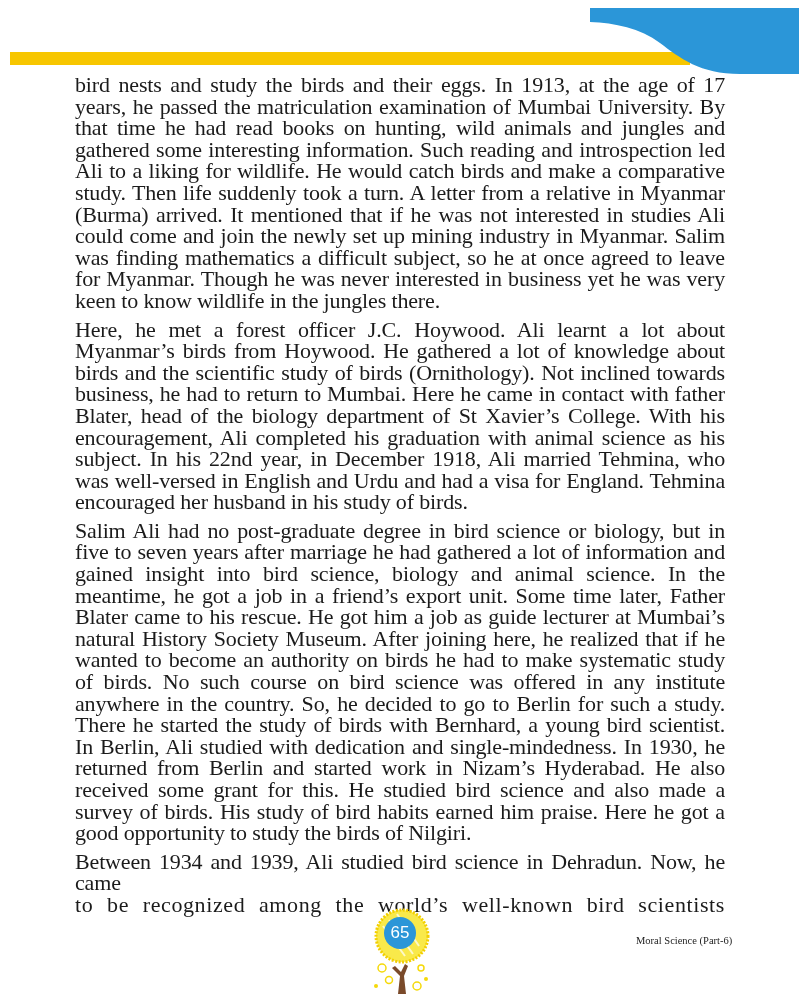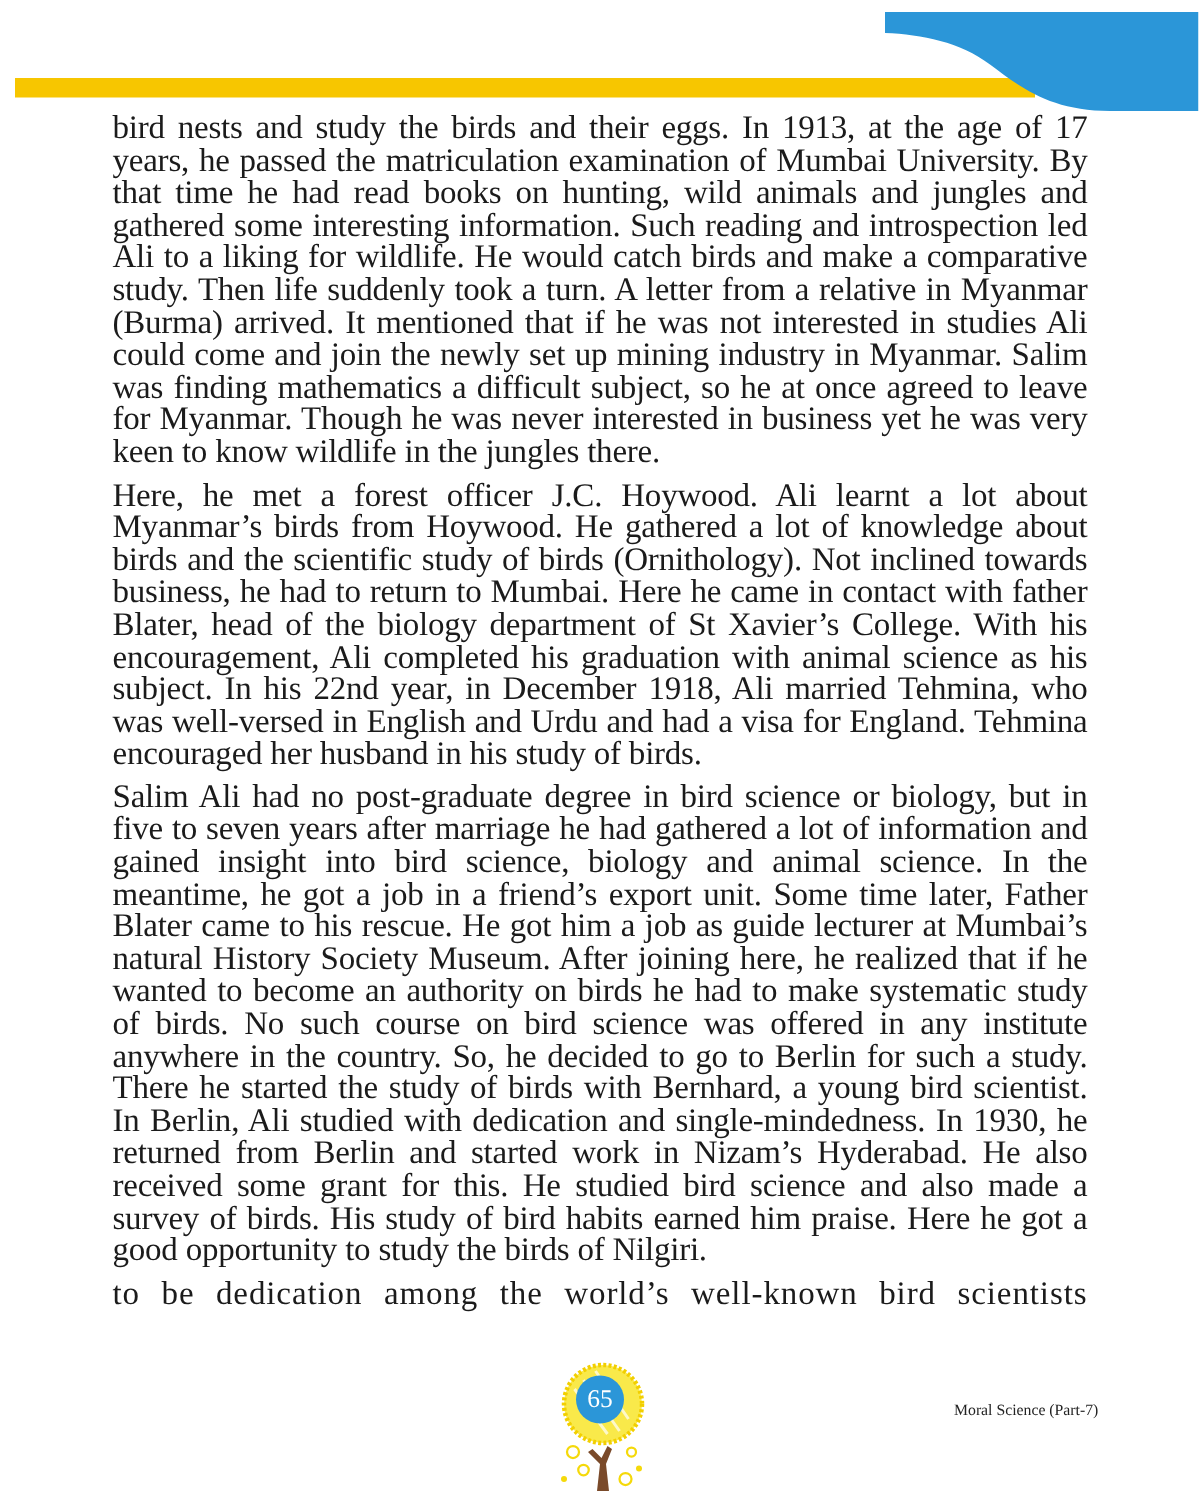--- a/index.html
+++ b/index.html
@@ -15,52 +15,53 @@
     color: #1b1b1b; text-align: justify; letter-spacing: -0.15px;
   }
   .content p { margin: 0 0 7px 0; }
   .last-line {
     text-align: justify; text-align-last: justify; margin: 0; letter-spacing: 0.6px;
   }
   .logo { position: absolute; left: 365px; top: 906px; width: 75px; height: 88px; }
   .page-num {
     position: absolute; left: 384px; top: 917px; width: 32px; height: 32px;
     text-align: center; line-height: 32px; color: #ffffff;
-    font-family: Liberation Serif, serif; font-size: 17px;
+    font-family: Liberation Sans, sans-serif; font-size: 17px;
   }
   .book-title {
     position: absolute; left: 636px; top: 935px;
     font-family: "Liberation Serif", serif; font-size: 10.5px; color: #222;
   }
 </style>
 </head>
 <body>
 
 <div class="yellow-band"></div>
 <svg class="blue-shape" viewBox="0 0 209 66">
   <path d="M0 0 H209 V66 H150 C110 66 90 50 70 35 C50 20 25 15 0 14 Z" fill="#2b96d8"></path>
 </svg>
 
 <div class="content">
   <p>bird nests and study the birds and their eggs. In 1913, at the age of 17 years, he passed the matriculation examination of Mumbai University. By that time he had read books on hunting, wild animals and jungles and gathered some interesting information. Such reading and introspection led Ali to a liking for wildlife. He would catch birds and make a comparative study. Then life suddenly took a turn. A letter from a relative in Myanmar (Burma) arrived. It mentioned that if he was not interested in studies Ali could come and join the newly set up mining industry in Myanmar. Salim was finding mathematics a difficult subject, so he at once agreed to leave for Myanmar. Though he was never interested in business yet he was very keen to know wildlife in the jungles there.</p>
   <p>Here, he met a forest officer J.C. Hoywood. Ali learnt a lot about Myanmar’s birds from Hoywood. He gathered a lot of knowledge about birds and the scientific study of birds (Ornithology). Not inclined towards business, he had to return to Mumbai. Here he came in contact with father Blater, head of the biology department of St Xavier’s College. With his encouragement, Ali completed his graduation with animal science as his subject. In his 22nd year, in December 1918, Ali married Tehmina, who was well-versed in English and Urdu and had a visa for England. Tehmina encouraged her husband in his study of birds.</p>
   <p>Salim Ali had no post-graduate degree in bird science or biology, but in five to seven years after marriage he had gathered a lot of information and gained insight into bird science, biology and animal science. In the meantime, he got a job in a friend’s export unit. Some time later, Father Blater came to his rescue. He got him a job as guide lecturer at Mumbai’s natural History Society Museum. After joining here, he realized that if he wanted to become an authority on birds he had to make systematic study of birds. No such course on bird science was offered in any institute anywhere in the country. So, he decided to go to Berlin for such a study. There he started the study of birds with Bernhard, a young bird scientist. In Berlin, Ali studied with dedication and single-mindedness. In 1930, he returned from Berlin and started work in Nizam’s Hyderabad. He also received some grant for this. He studied bird science and also made a survey of birds. His study of bird habits earned him praise. Here he got a good opportunity to study the birds of Nilgiri.</p>
-  <div class="last-line">to be dedication among the world’s well-known bird scientists</div>
+  <p style="margin:0">Between 1934 and 1939, Ali studied bird science in Dehradun. Now, he came</p>
+  <div class="last-line">to be recognized among the world’s well-known bird scientists</div>
 </div>
 
 <svg class="logo" viewBox="0 0 75 88">
   <circle cx="37" cy="30" r="26" fill="#f9e94a" stroke="#f2cf00" stroke-width="3" stroke-dasharray="2 1.5"></circle>
   <g stroke="#ffffff" stroke-width="2" opacity="0.7">
     <line x1="18" y1="20" x2="40" y2="50"></line>
     <line x1="24" y1="14" x2="48" y2="48"></line>
     <line x1="32" y1="8" x2="54" y2="40"></line>
   </g>
   <circle cx="35" cy="27" r="16" fill="#2b96d8"></circle>
   <path d="M33 88 L35 70 L27 62 L30 60 L36 66 L40 58 L43 60 L39 70 L41 88 Z" fill="#7a4a2a"></path>
   <circle cx="17" cy="62" r="4" fill="none" stroke="#f5d90a" stroke-width="1.5"></circle>
   <circle cx="24" cy="74" r="3.5" fill="none" stroke="#f5d90a" stroke-width="1.5"></circle>
   <circle cx="11" cy="80" r="2" fill="#f5d90a"></circle>
   <circle cx="56" cy="62" r="3" fill="none" stroke="#f5d90a" stroke-width="1.5"></circle>
   <circle cx="61" cy="73" r="2" fill="#f5d90a"></circle>
   <circle cx="52" cy="80" r="4" fill="none" stroke="#f5d90a" stroke-width="1.5"></circle>
 </svg>
 <div class="page-num">65</div>
-<div class="book-title">Moral Science (Part-7)</div>
+<div class="book-title">Moral Science (Part-6)</div>
 
 </body></html>

